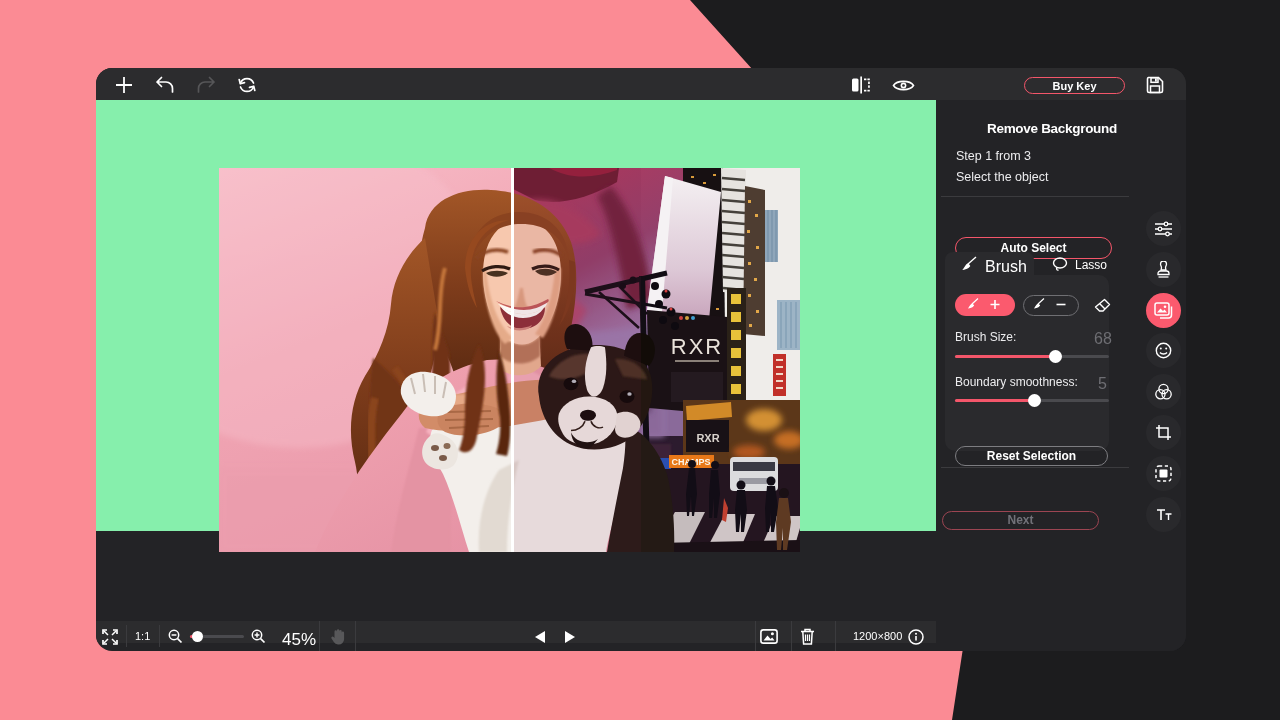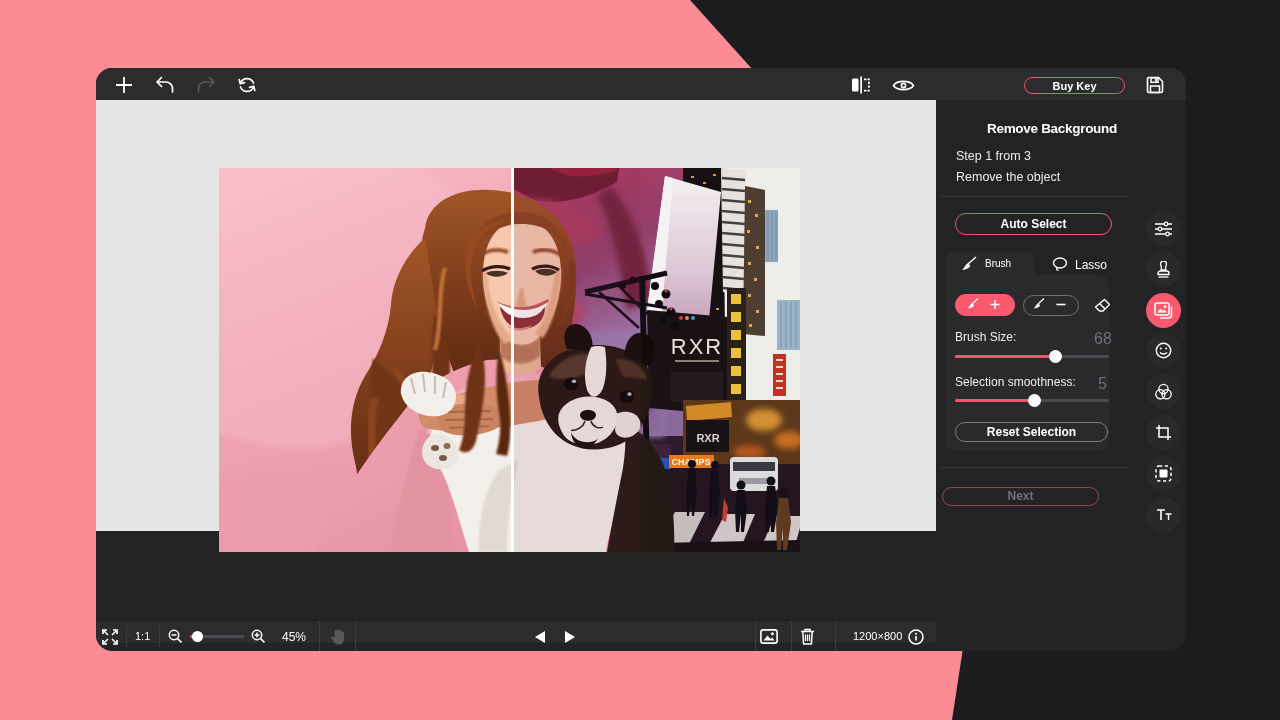--- a/index.html
+++ b/index.html
@@ -1,28 +1,28 @@
 <!DOCTYPE html>
 <html><head>
 <meta charset="utf-8">
 <style>
 html,body{margin:0;padding:0;}
 body{width:1280px;height:720px;overflow:hidden;background:#fb8b94;font-family:"Liberation Sans",sans-serif;position:relative;}
 .abs{position:absolute;}
 #win{position:absolute;left:96px;top:68px;width:1090px;height:583px;border-radius:16px;background:#232326;overflow:hidden;}
 #topbar{position:absolute;left:0;top:0;width:1090px;height:32px;background:#2c2c2e;}
-#canvas{position:absolute;left:0;top:32px;width:840px;height:431px;background:#e5e5e5;}
+#canvas{position:absolute;left:0;top:32px;width:840px;height:431px;background:#86efac;}
 #botbar{position:absolute;left:0;top:553px;width:840px;height:22px;background:#2c2c2e;}
 #rpanel{position:absolute;left:840px;top:32px;width:250px;height:551px;background:#232326;}
 .sep{position:absolute;width:1px;background:#3b3b3e;}
 .ic{position:absolute;}
 svg{display:block;}
 .txt{position:absolute;color:#fff;white-space:nowrap;}
 #buykey{position:absolute;left:928px;top:9px;width:99px;height:15px;border:1.5px solid #f4566a;border-radius:9px;color:#fff;font-size:11px;font-weight:bold;text-align:center;line-height:16px;}
-.pillbtn{position:absolute;border-radius:12px;text-align:center;color:#fff;font-weight:bold;font-size:12px;}
+.pillbtn{position:absolute;border-radius:12px;text-align:center;color:#fff;font-weight:bold;font-size:12px;margin-top:24px;}
 #autosel{left:19px;top:113px;width:155px;height:20px;border:1.5px solid #f4566a;line-height:20px;}
 #resetsel{left:19px;top:322px;width:151px;height:18px;border:1.5px solid #7d7d81;line-height:18px;}
 #nextbtn{left:6px;top:387px;width:155px;height:17px;border:1.5px solid #9c4552;line-height:17px;color:#717178;}
 #tabpanel{position:absolute;left:8.6px;top:175px;width:164.6px;height:176px;background:#2a2a2d;border-radius:10px;border-top-left-radius:0;}
 #tabbrush{position:absolute;left:8.6px;top:152px;width:89.4px;height:23px;background:#2a2a2d;border-radius:8px 8px 0 0;}
 .lbl{position:absolute;color:#ececee;font-size:12px;text-align:center;}
 .val{position:absolute;color:#6e6e73;font-size:16px;}
 .track{position:absolute;height:3px;background:#4a4a4e;border-radius:2px;}
 .trackp{position:absolute;height:3px;background:#f4566a;border-radius:2px;}
 .knob{position:absolute;width:13px;height:13px;border-radius:50%;background:#fff;}
@@ -408,21 +408,21 @@
       </svg>
     <div class="track" style="left:94px;top:14px;width:54px;"></div>
     <div class="trackp" style="left:94px;top:14px;width:8px;"></div>
     <div class="knob" style="left:96px;top:10px;width:11px;height:11px;"></div>
 
     <svg class="ic" style="left:154.5px;top:8px" width="15" height="15" viewBox="0 0 15 15">
         <circle cx="6" cy="6" r="4.7" stroke="#fff" stroke-width="1.5" fill="none"></circle>
         <path d="M9.6 9.6 L13.5 13.5" stroke="#fff" stroke-width="1.7"></path>
         <path d="M3.6 6 H8.4 M6 3.6 V8.4" stroke="#fff" stroke-width="1.4"></path>
       </svg>
-    <div class="txt" style="left:186px;top:9px;font-size:12px;">45%</div>
+    <div class="txt" style="left:186px;top:9px;font-size:17px;">45%</div>
     <div class="sep" style="left:223.4px;top:0;height:30px"></div>
 
     <svg class="ic" style="left:234px;top:7px" width="16" height="17" viewBox="0 0 16 17">
         <path d="M4.5 8 V3.5 a1.2 1.2 0 0 1 2.4 0 V7 V2.5 a1.2 1.2 0 0 1 2.4 0 V7 V3.2 a1.2 1.2 0 0 1 2.4 0 V7.5 V4.8 a1.2 1.2 0 0 1 2.4 0 V11 a5.5 5.5 0 0 1 -5.5 5.5 H8 A5 5 0 0 1 3.8 14 L1.5 10.5 a1.3 1.3 0 0 1 2.1 -1.5 L4.5 10 Z" fill="#58585a"></path>
       </svg>
     <div class="sep" style="left:259.4px;top:0;height:30px"></div>
 
     <svg class="ic" style="left:436.5px;top:9px" width="13" height="14" viewBox="0 0 13 14">
         <path d="M12 1 L2 7 L12 13 Z" fill="#fff"></path>
       </svg>
@@ -449,31 +449,31 @@
     <svg class="ic" style="left:812px;top:7.5px" width="16" height="16" viewBox="0 0 16 16">
         <circle cx="8" cy="8" r="7" stroke="#fff" stroke-width="1.5" fill="none"></circle>
         <path d="M8 7 V11.5" stroke="#fff" stroke-width="1.6"></path>
         <circle cx="8" cy="4.7" r="1" fill="#fff"></circle>
       </svg>
   </div>
 
   <div id="rpanel">
     <div class="txt" style="left:20px;top:21px;font-size:13.5px;font-weight:bold;letter-spacing:-0.3px;padding-left:31px;">Remove Background</div>
     <div class="txt" style="left:20px;top:49px;font-size:12.5px;color:#ececee;">Step 1 from 3</div>
-    <div class="txt" style="left:20px;top:70px;font-size:12.5px;color:#ececee;">Remove the object</div>
+    <div class="txt" style="left:20px;top:70px;font-size:12.5px;color:#ececee;">Select the object</div>
     <div class="sep" style="left:5px;top:96px;width:188px;height:1px;"></div>
     <div class="pillbtn" id="autosel">Auto Select</div>
 
     <div id="tabbrush"></div>
     <div id="tabpanel"></div>
 
     <svg class="ic" style="left:26px;top:156px" width="15" height="15" viewBox="0 0 15 15">
         <path d="M14 1 L6 8 M6 8 C4 9 3.5 11 2 13 C4.5 12.5 6.5 12 7.5 10 Z" stroke="#fff" stroke-width="1.4" fill="#fff"></path>
       </svg>
-    <div class="txt" style="left:49px;top:158px;font-size:10px;">Brush</div>
+    <div class="txt" style="left:49px;top:158px;font-size:16px;">Brush</div>
     <svg class="ic" style="left:115.6px;top:156.5px" width="16" height="15" viewBox="0 0 16 15">
         <ellipse cx="8" cy="6" rx="6.5" ry="5" stroke="#fff" stroke-width="1.4" fill="none"></ellipse>
         <path d="M5 10.5 C4 12 5 13.5 6.5 13" stroke="#fff" stroke-width="1.4" fill="none"></path>
       </svg>
     <div class="txt" style="left:139px;top:158px;font-size:12px;">Lasso</div>
 
     <div class="abs" style="left:19px;top:194px;width:60px;height:22px;border-radius:11px;background:#fb5a6e;"></div>
     <svg class="ic" style="left:30px;top:198px" width="38" height="13" viewBox="0 0 38 13">
         <path d="M12 0.5 L6 6 M6 6 C4.7 6.8 4.4 8.2 3.3 9.7 C5.2 9.3 6.7 9 7.4 7.4 Z" stroke="#fff" stroke-width="1.2" fill="#fff"></path>
         <path d="M29 2 V11 M24.5 6.5 H33.5" stroke="#fff" stroke-width="1.6"></path>
@@ -489,21 +489,21 @@
         <path d="M10.5 1.5 L15.5 6.5 L9 13 H5.5 L1.5 9 L10.5 1.5 Z" stroke="#fff" stroke-width="1.4" fill="none" stroke-linejoin="round"></path>
         <path d="M5.5 5.5 L11 11" stroke="#fff" stroke-width="1.4"></path>
       </svg>
 
     <div class="lbl" style="left:19px;top:230px;">Brush Size:</div>
     <div class="val" style="left:158px;top:230px;">68</div>
     <div class="track" style="left:19px;top:254.5px;width:154px;"></div>
     <div class="trackp" style="left:19px;top:254.5px;width:101px;"></div>
     <div class="knob" style="left:113px;top:249.5px;"></div>
 
-    <div class="lbl" style="left:19px;top:275px;">Selection smoothness:</div>
+    <div class="lbl" style="left:19px;top:275px;">Boundary smoothness:</div>
     <div class="val" style="left:162px;top:275px;">5</div>
     <div class="track" style="left:19px;top:299px;width:154px;"></div>
     <div class="trackp" style="left:19px;top:299px;width:79px;"></div>
     <div class="knob" style="left:91.5px;top:294px;"></div>
 
     <div class="pillbtn" id="resetsel">Reset Selection</div>
     <div class="sep" style="left:5px;top:367px;width:188px;height:1px;"></div>
     <div class="pillbtn" id="nextbtn">Next</div>
 
     <div class="circ" style="top:111px;"></div>

